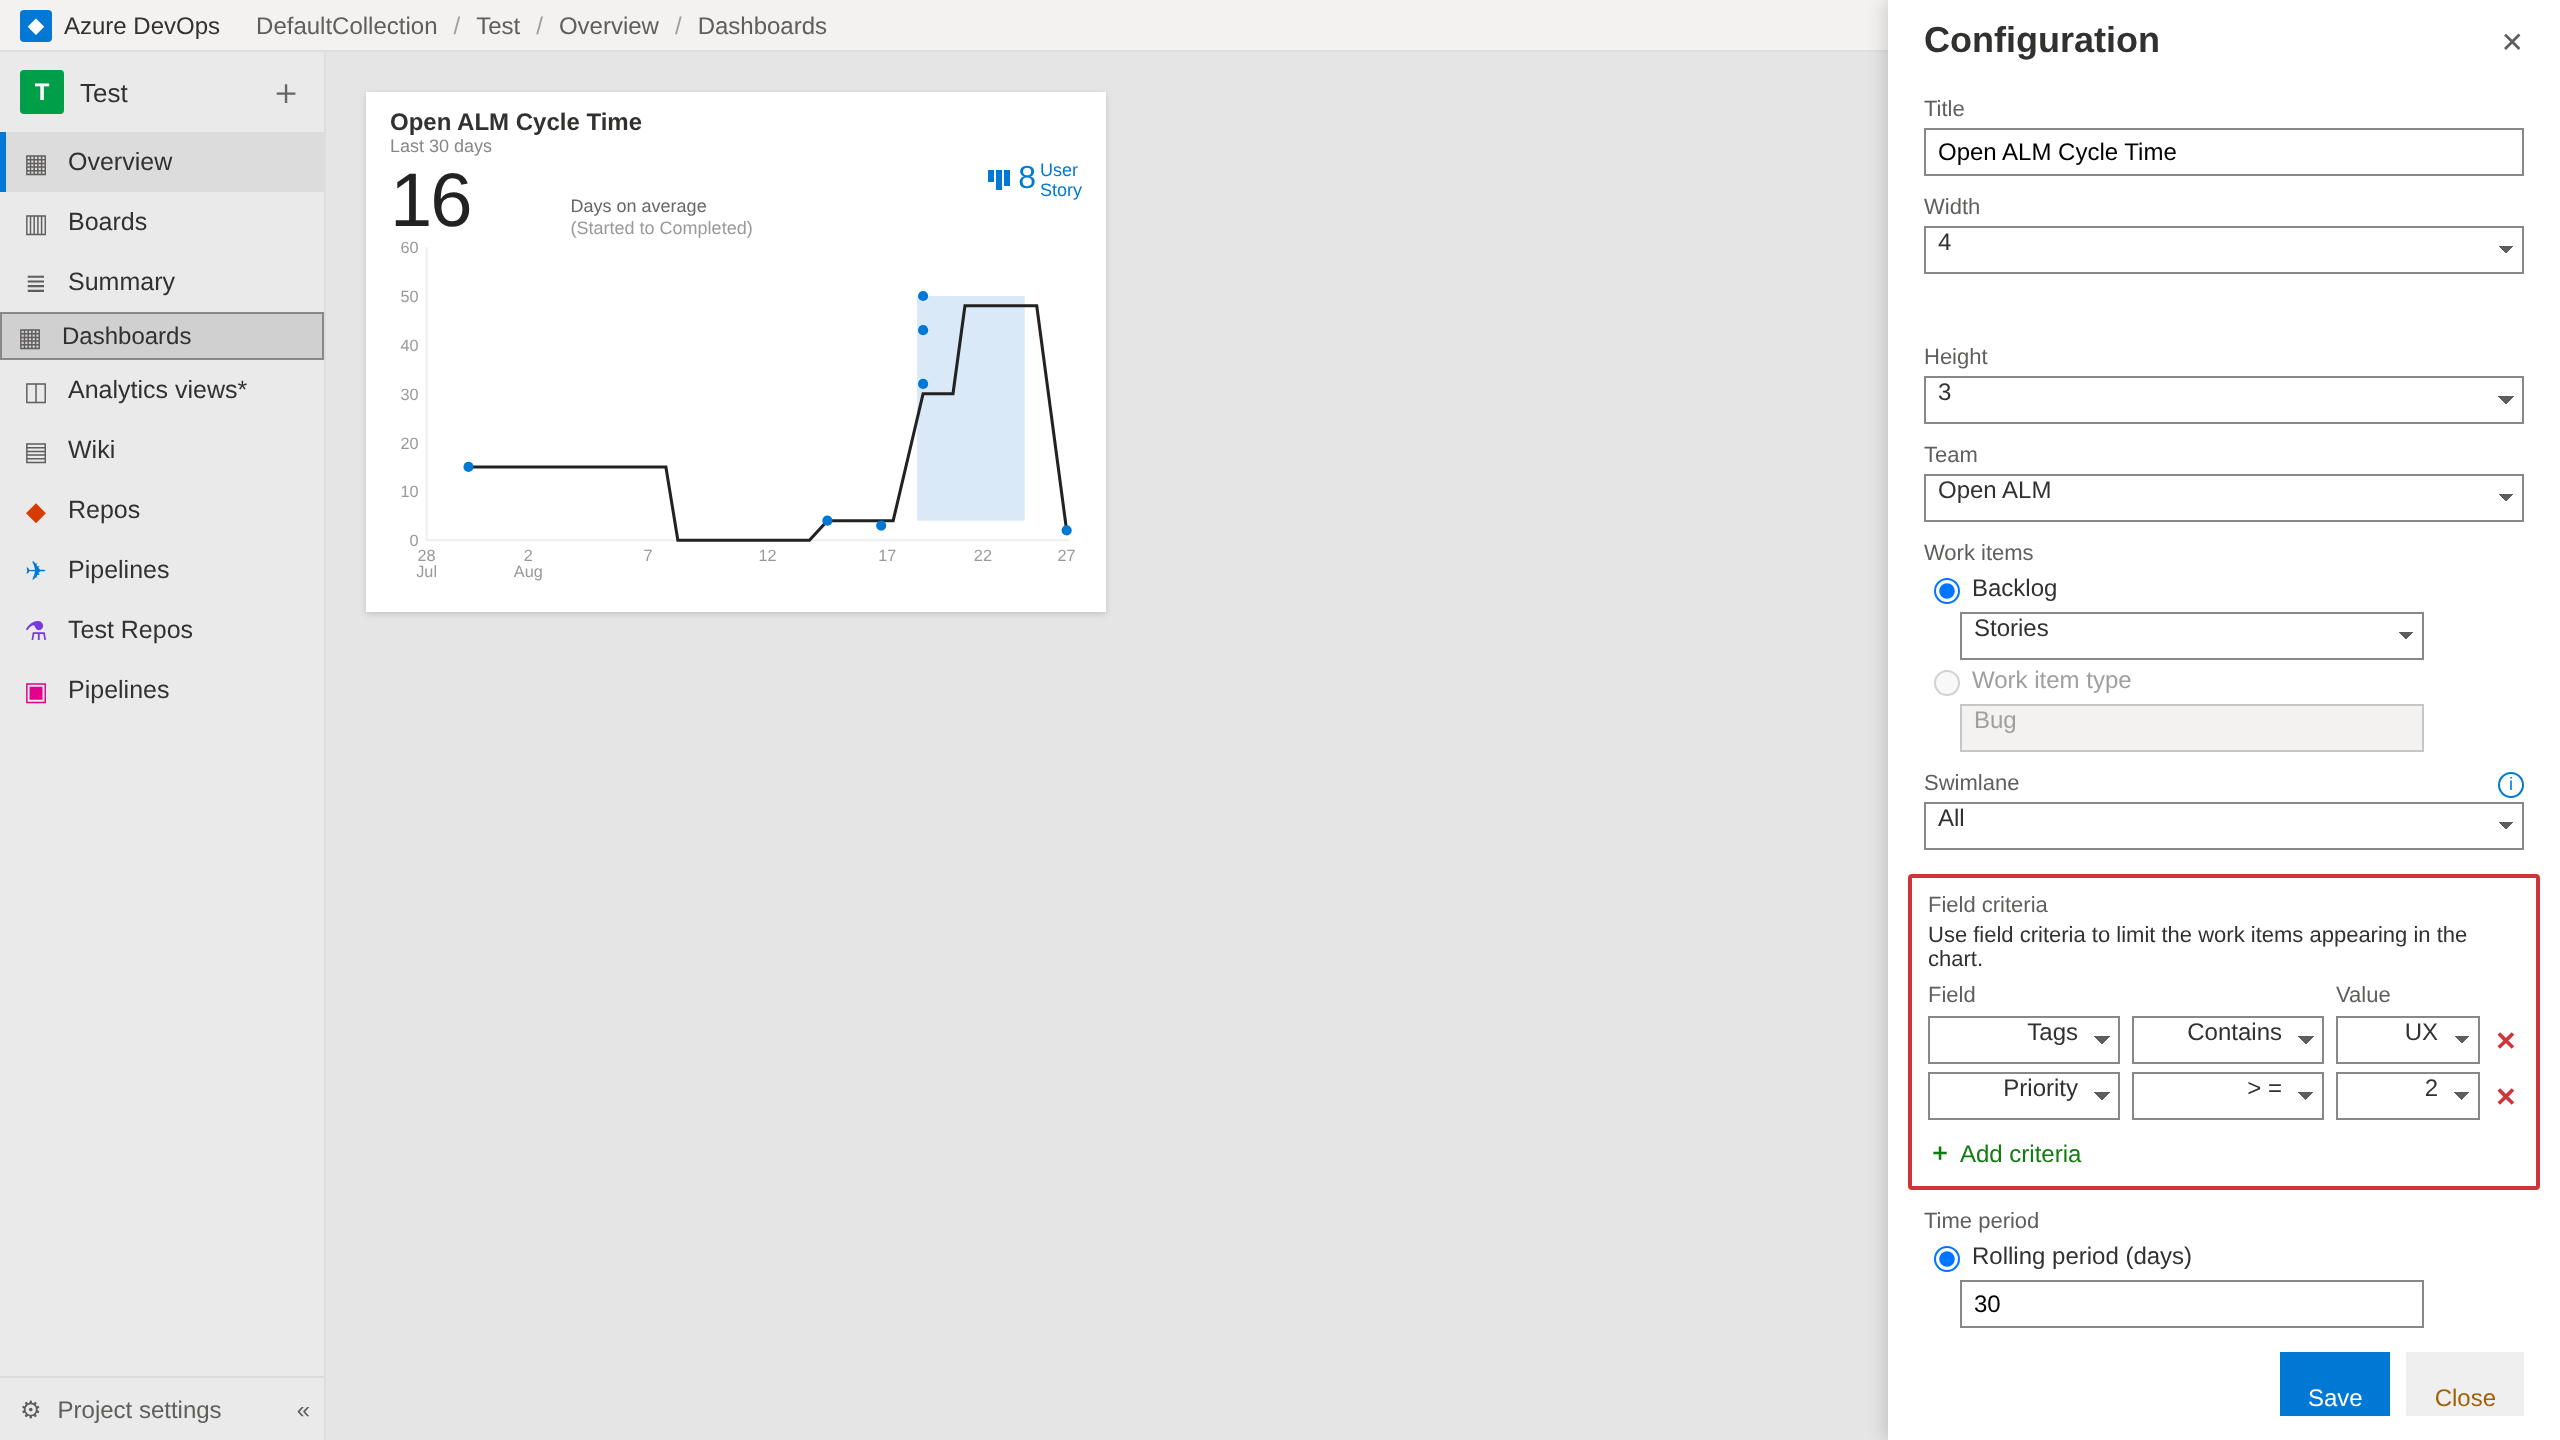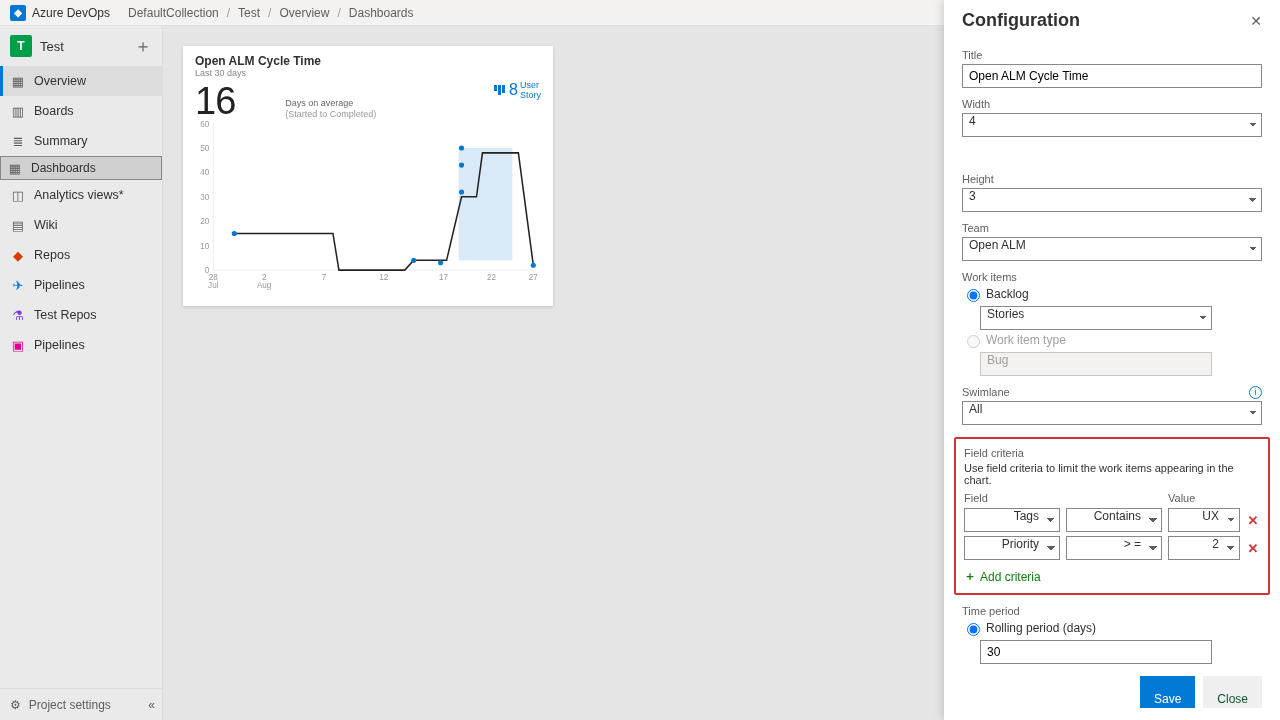--- a/index.html
+++ b/index.html
@@ -76,21 +76,21 @@
   .crit-row { display:flex; gap:6px; margin-top:4px; align-items:center;}
   .crit-row .sel{flex:0 0 96px;text-align:right;}
   .crit-row .sel.op{flex:0 0 96px;}
   .crit-row .sel.val{flex:1;}
   .crit-row .x{color:#d13438; cursor:pointer; font-weight:bold; width:14px; text-align:center;}
   .add-crit { display:flex; align-items:center; color:#107c10; font-size:12px; margin-top:8px; cursor:pointer;}
   .add-crit .pl{color:#107c10; font-weight:bold; margin-right:4px;}
   .panel-footer { padding:8px 18px 12px; display:flex; justify-content:flex-end; gap:8px; }
   .btn { height:26px; padding:16px 14px; border:none; font-size:12px; cursor:pointer;}
   .btn.primary{background:#0078d4; color:#fff;}
-  .btn.secondary{background:#efefef; color:#14532d;text-align:center;}
+  .btn.secondary{background:#efefef; color:#a16207;text-align:center;}
   label.inline{display:flex; align-items:center;}
 </style>
 </head>
 <body>
 
 <div class="topbar">
   <span class="logo-sq">◆</span>
   <span class="brand">Azure DevOps</span>
   <span class="crumb">DefaultCollection</span>
     <span class="crumb-sep">/</span>

